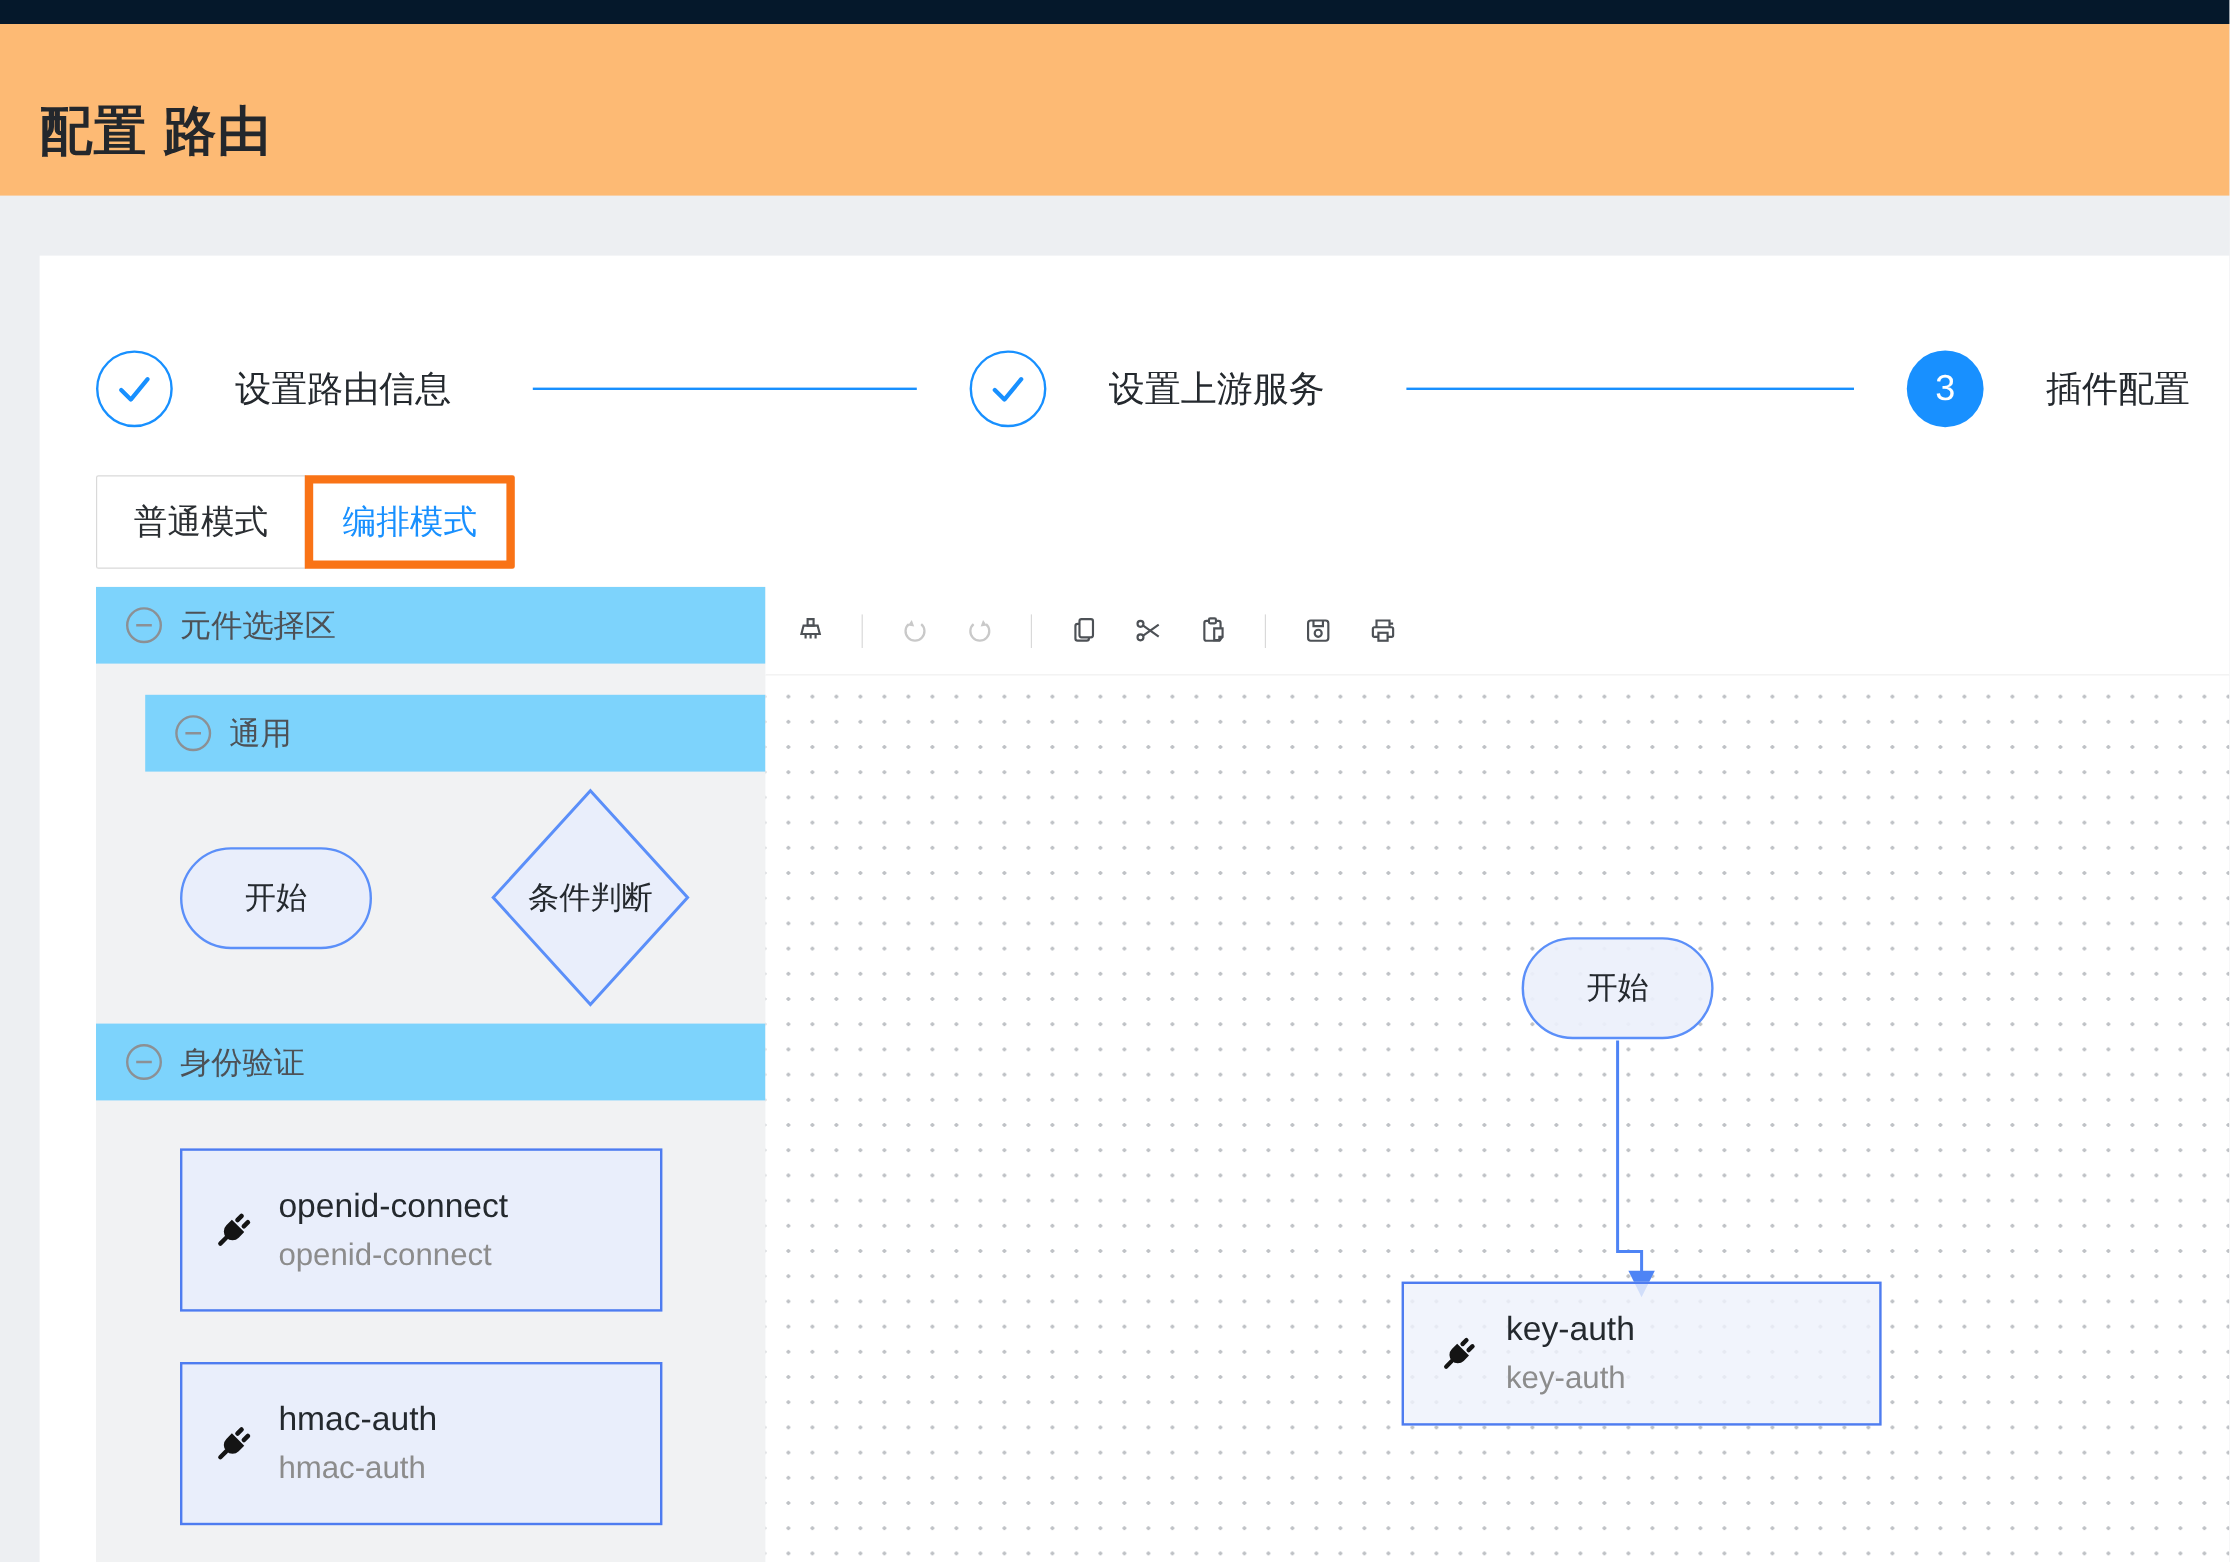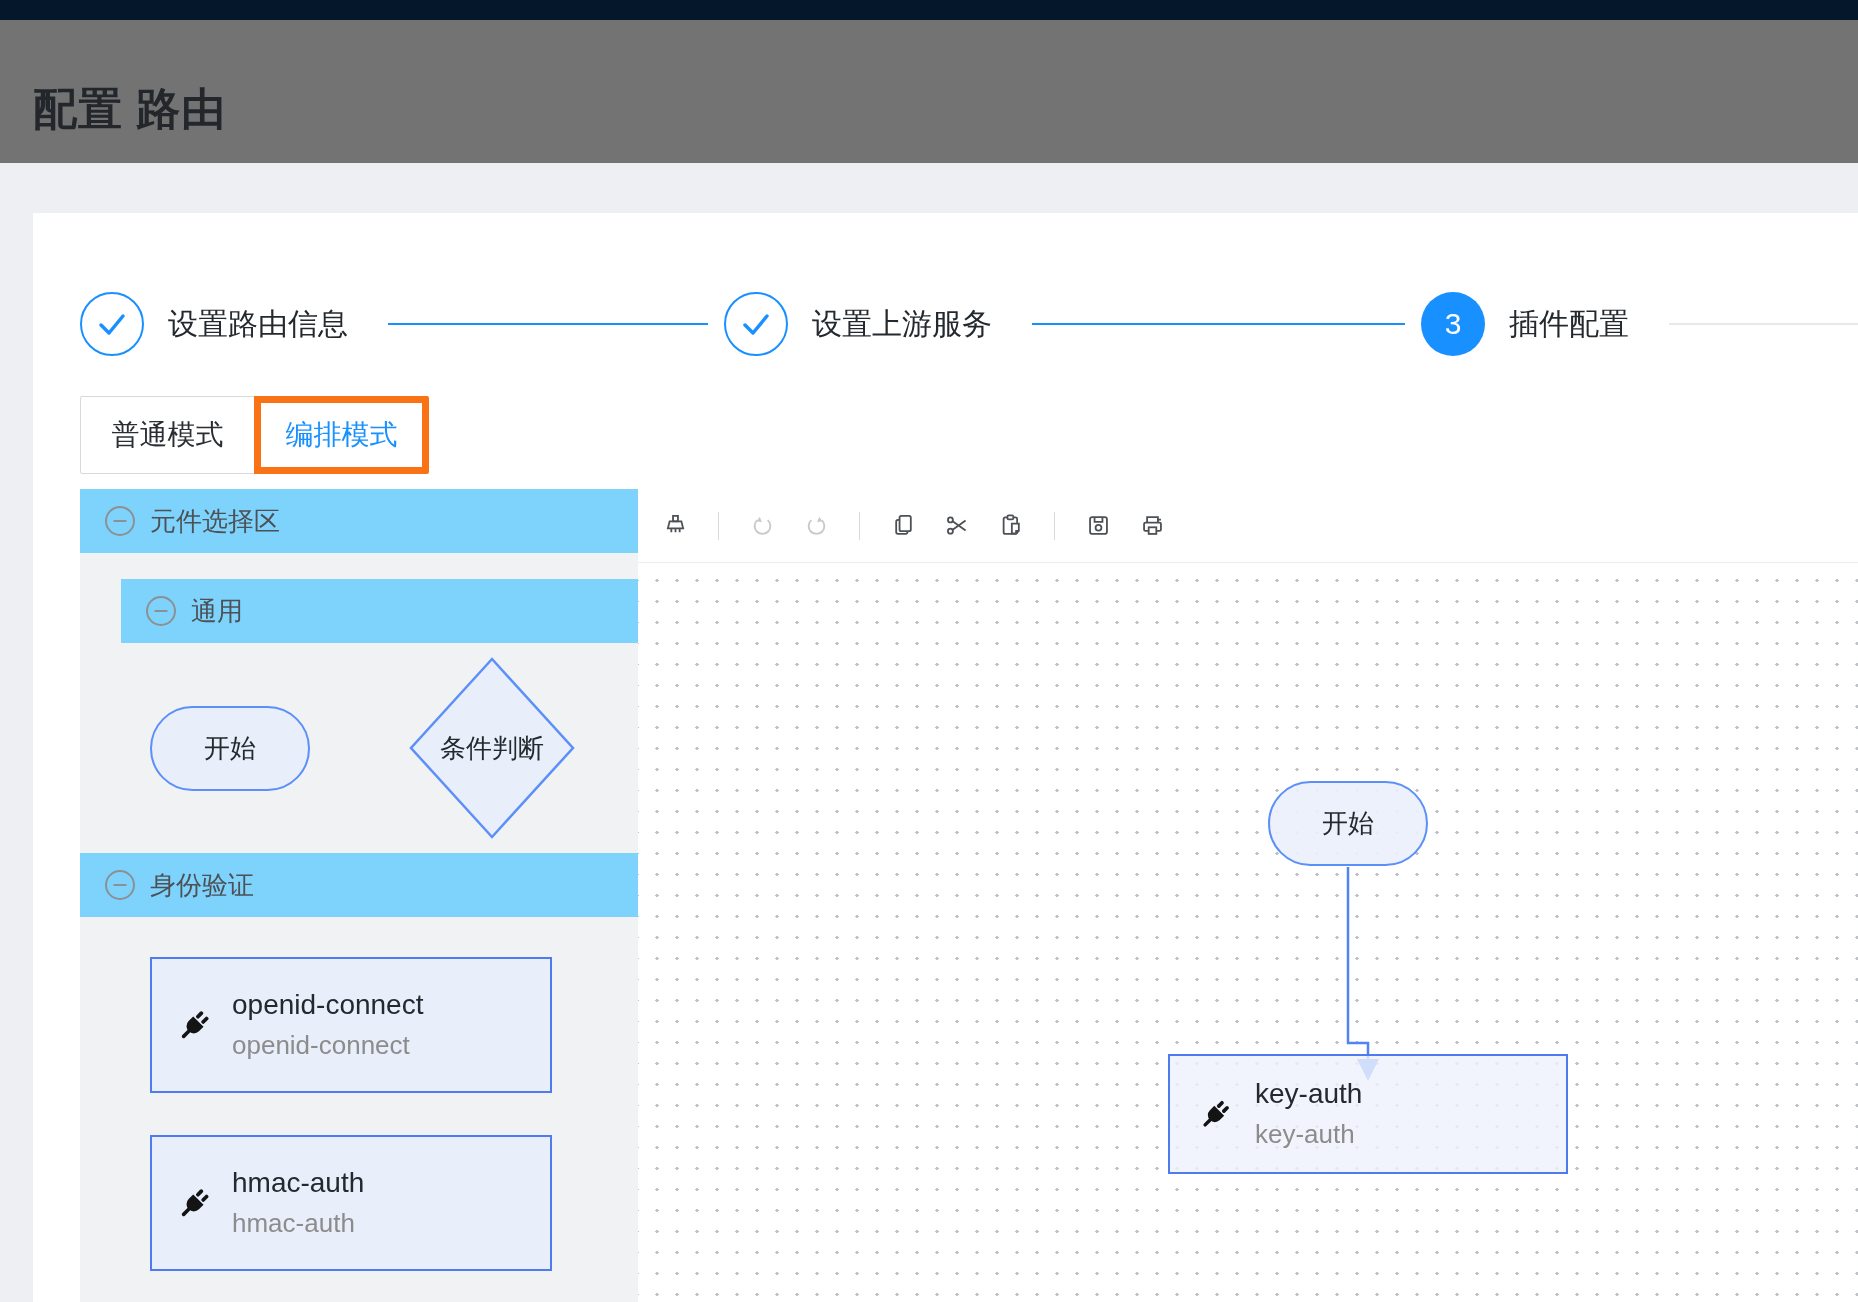--- a/index.html
+++ b/index.html
@@ -1,27 +1,27 @@
 <!DOCTYPE html>
 <html><head>
 <meta charset="utf-8">
 <style>
   * { margin:0; padding:0; box-sizing:border-box; }
   html,body { width:1858px; height:1302px; overflow:hidden;
     font-family:"Liberation Sans","DejaVu Sans",sans-serif; background:#edeff2; }
 
   .topbar { height:20px; background:#05182b; }
-  .app-header { height:143px; background:#737373; position:relative; }
+  .app-header { height:143px; background:#fdba74; position:relative; }
   .page-title { position:absolute; left:33px; top:60px; font-size:44px; font-weight:700; color:#23272c; letter-spacing:1px; }
 
   .page { height:1139px; background:#edeff2; }
   .panel { margin-left:33px; margin-top:50px; width:1825px; height:1089px; background:#fff; padding-left:47px; overflow:hidden; }
 
   
-  .stepper { margin-top:79px; height:64px; display:flex; align-items:center; }
+  .stepper { margin-top:79px; height:64px; display:flex; align-items:center;gap:28px; }
   .step-circle { width:64px; height:64px; border-radius:50%; flex:none;
     display:flex; align-items:center; justify-content:center; }
   .step-circle.done { border:2.5px solid #1890ff; background:#fff; }
   .step-circle.active { background:#1890ff; color:#fff; font-size:30px; }
   .step-label { margin-left:24px; font-size:30px; color:#24292e; font-weight:500; white-space:nowrap; }
   .step-line { height:2px; margin-left:40px; margin-right:16px; background:#1890ff; flex:none; }
   .step-line.l1 { width:320px; }
   .step-line.l2 { width:373px; }
   .step-line.next { flex:1; margin-right:0; background:#e9e9e9; }
 
@@ -61,21 +61,21 @@
     display:flex; align-items:center; padding-left:22px; gap:24px; }
   .tb-btn { width:30px; height:30px; display:flex; align-items:center; justify-content:center; cursor:pointer; }
   .tb-divider { width:1px; height:28px; background:#d9d9d9; margin:0 4px; }
 
   .canvas { flex:1; position:relative; background:#fff;
     background-image:radial-gradient(#bfc2c6 1.6px, transparent 1.7px);
     background-size:20px 21px; background-position:9px 7px; }
   .node-start { position:absolute; left:630px; top:218px; width:160px; height:85px; border-radius:44px;
     border:2.5px solid #5b8ff9; background:rgba(235,240,251,0.92); display:flex; align-items:center;
     justify-content:center; font-size:26px; color:#24292e; cursor:grab; }
-  .node-plugin { position:absolute; left:530px; top:491px; width:400px; height:120px;
+  .node-plugin { position:absolute; left:530px; top:505px; width:400px; height:120px;
     border:2.5px solid #4e7cf0; background:rgba(238,242,251,0.82); display:flex; flex-direction:column;
     justify-content:center; gap:9px; padding-left:85px; cursor:grab; }
   .node-plugin .plug { position:absolute; left:24px; top:50%; transform:translateY(-50%); }
   .edge-layer { position:absolute; inset:0; pointer-events:none; }
 </style>
 </head>
 <body>
 
 <div class="topbar"></div>
 

